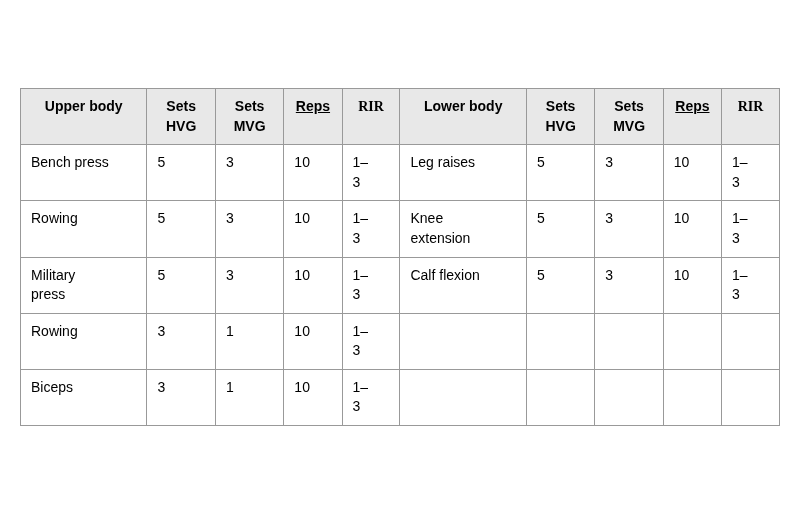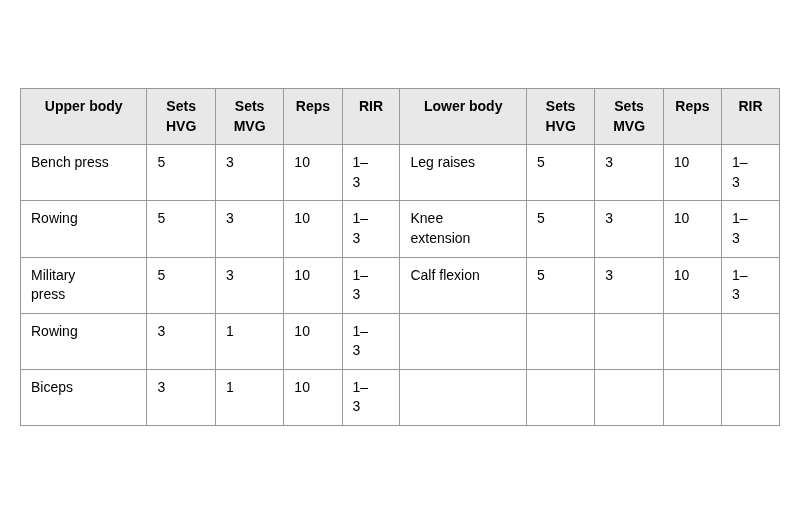--- a/index.html
+++ b/index.html
@@ -27,22 +27,22 @@
     }
     th {
       background-color: #e8e8e8;
       font-weight: bold;
     }
     td {
       background-color: #fff;
     }
     .col-exercise { width: 120px; }
     .col-sets { width: 65px; }
-    .col-reps { width: 55px; }
-    .col-rir { width: 55px; }
+    .col-reps { width: 55px; text-decoration: underline; }
+    .col-rir { width: 55px; font-family: Liberation Serif, serif; }
   </style>
 </head>
 <body>
 
 <table>
   <thead>
     <tr>
       <th class="col-exercise">Upper body</th>
       <th class="col-sets">Sets HVG</th>
       <th class="col-sets">Sets MVG</th>

